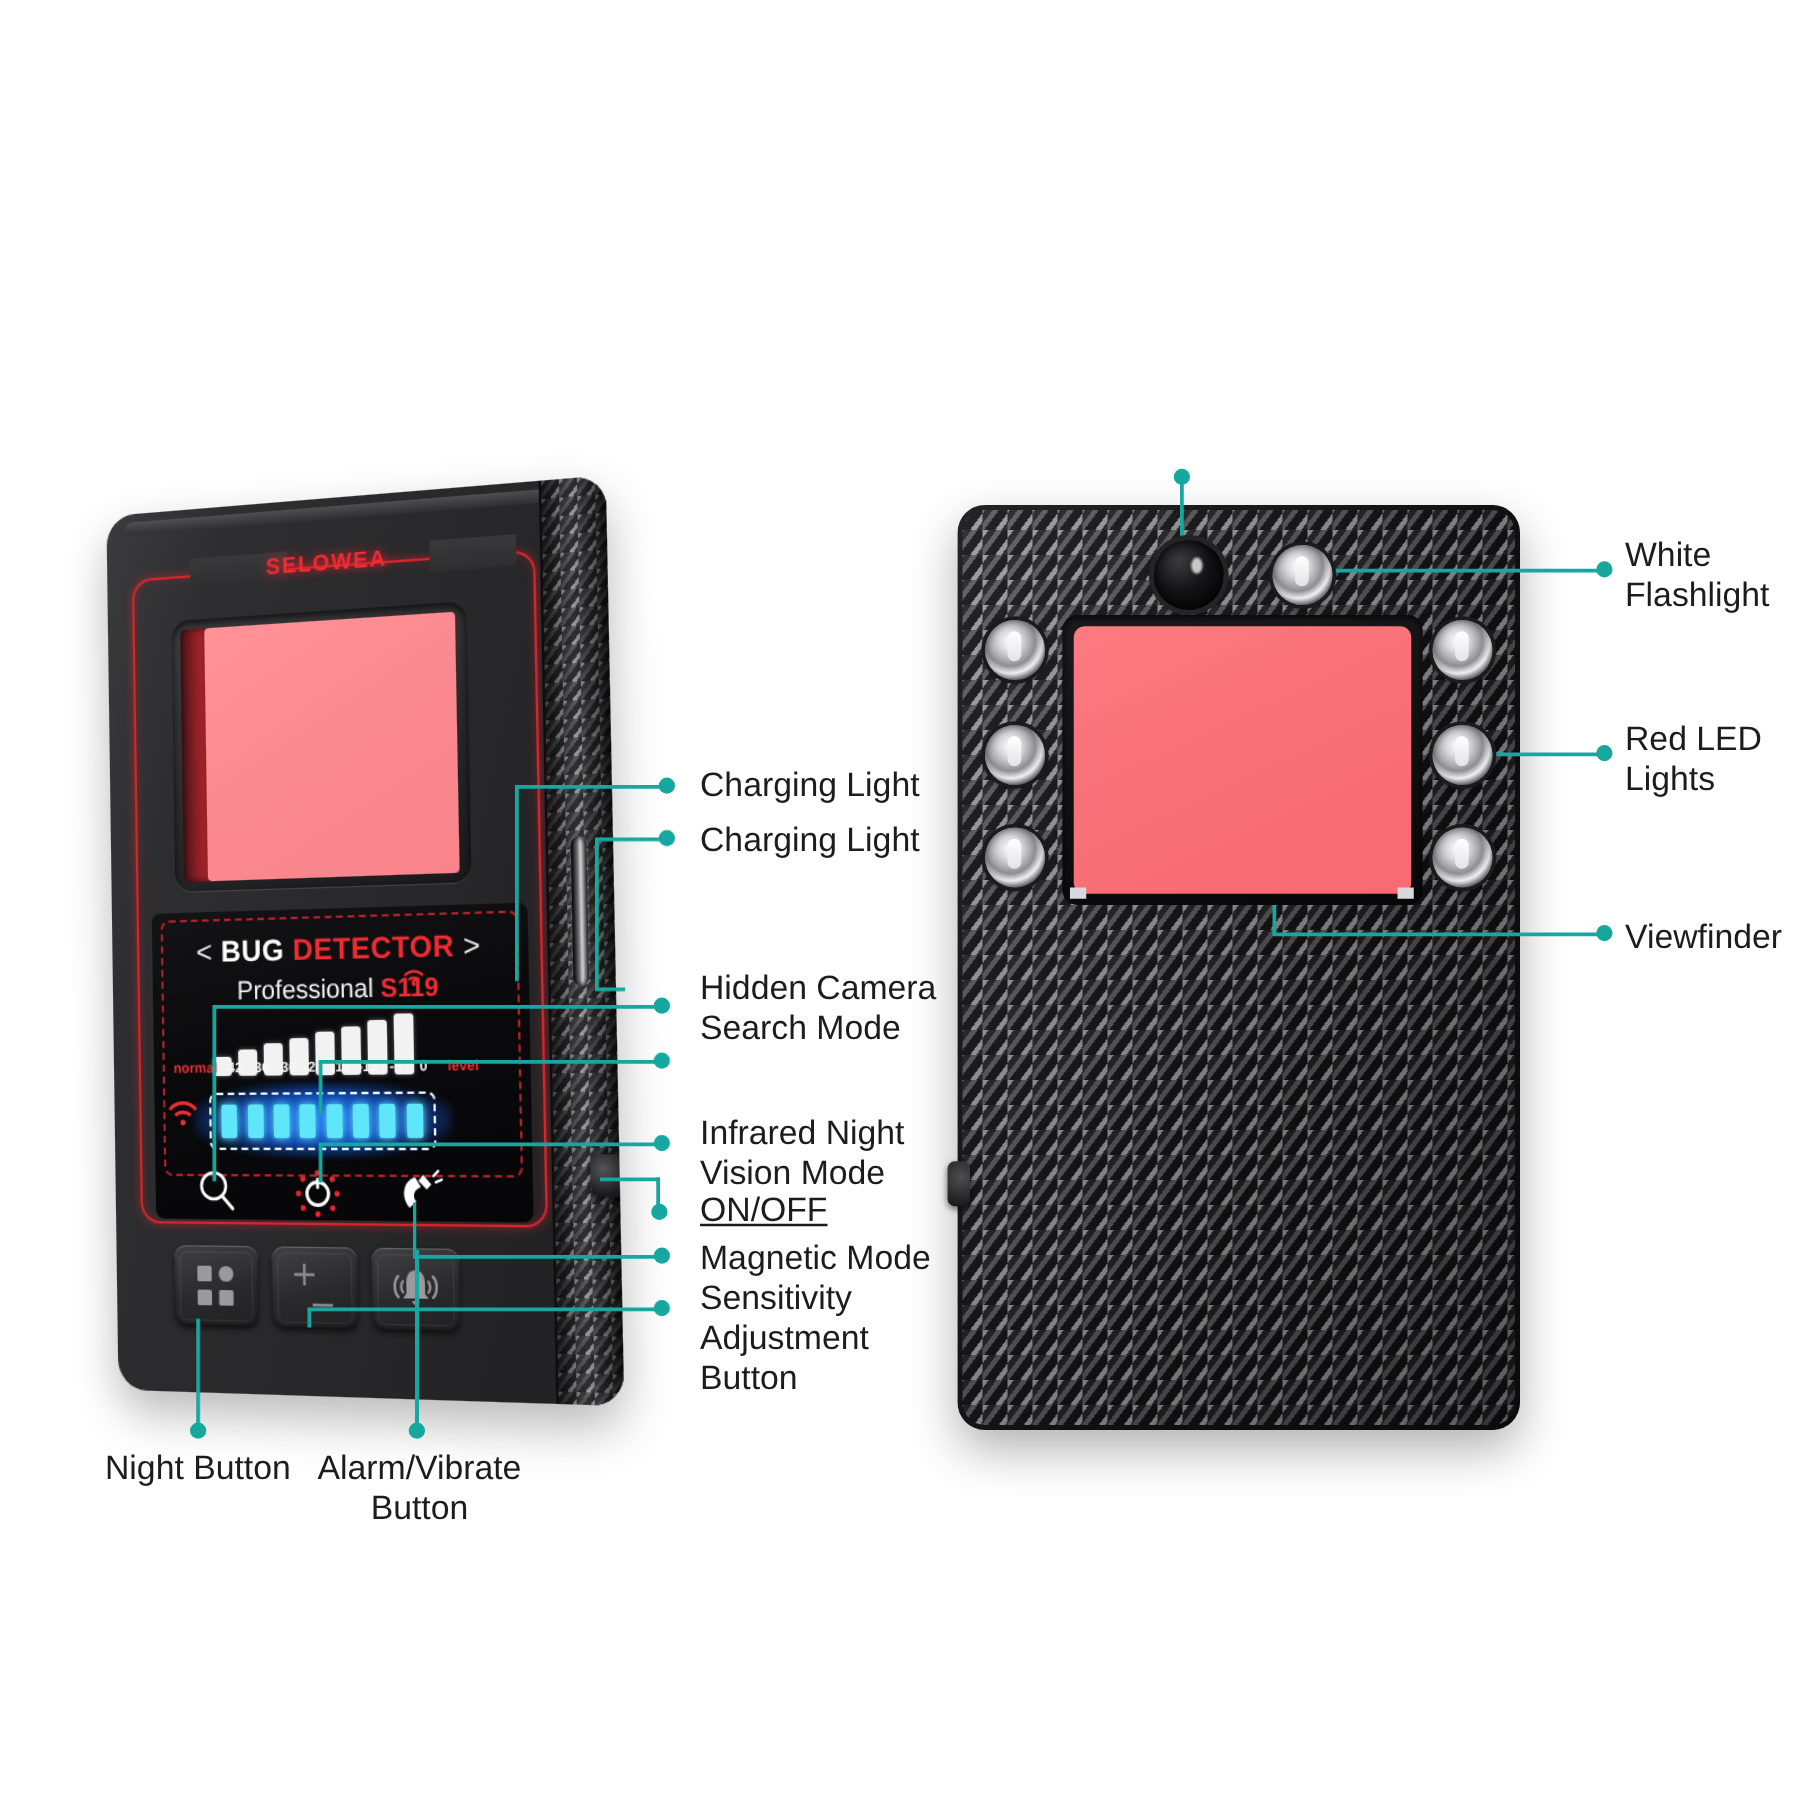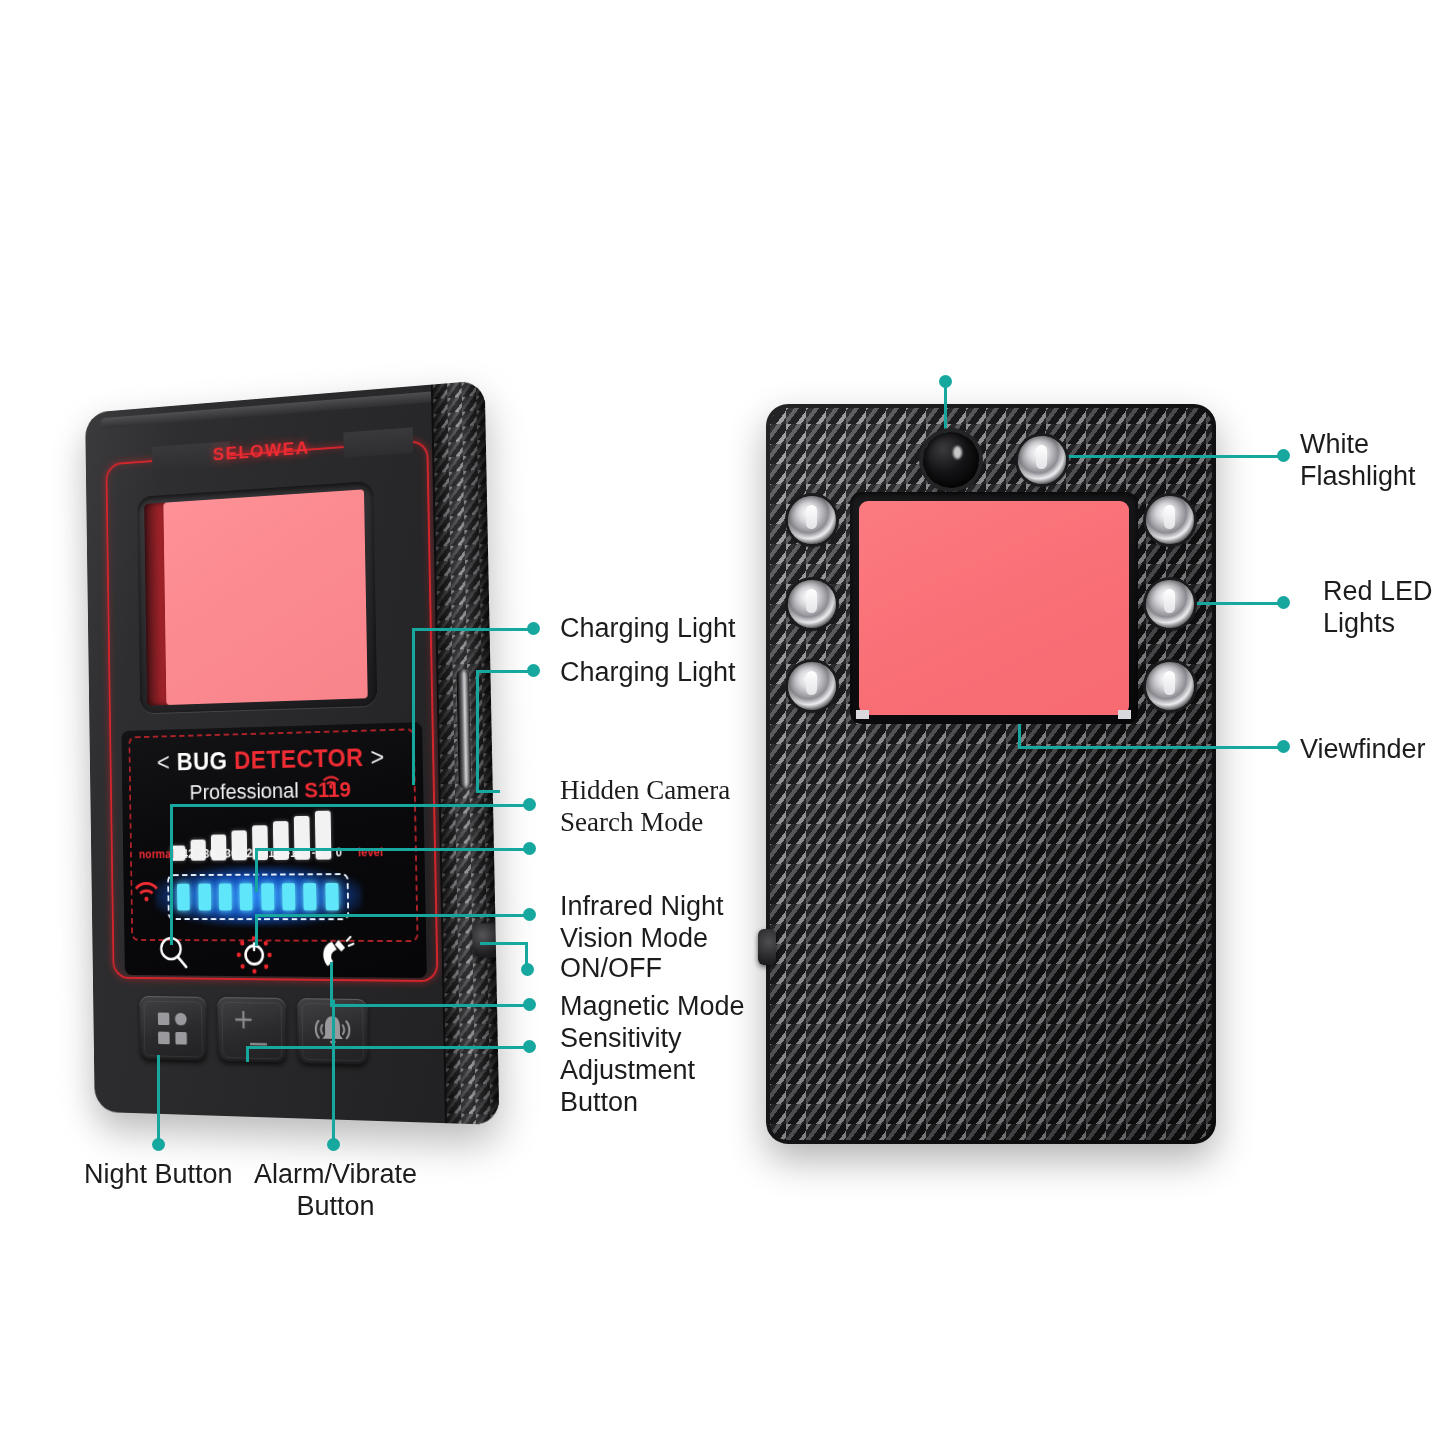--- a/index.html
+++ b/index.html
@@ -303,37 +303,37 @@
 
   <div class="ldr v" style="left:476px;top:672px;height:120px;"></div>
   <div class="ldr h" style="left:476px;top:670px;width:56px;"></div>
   <div class="ldr h" style="left:476px;top:790px;width:24px;"></div>
   <div class="dot" style="left:527px;top:664px;"></div>
   <div class="lbl" style="left:560px;top:656px;">Charging Light</div>
 
   <div class="ldr v" style="left:170px;top:806px;height:139px;"></div>
   <div class="ldr h" style="left:170px;top:804px;width:358px;"></div>
   <div class="dot" style="left:523px;top:798px;"></div>
-  <div class="lbl" style="left:560px;top:774px;font-family:Liberation Serif, serif;">Hidden Camera
+  <div class="lbl" style="left:560px;top:774px;">Hidden Camera
 Search Mode</div>
 
   <div class="ldr v" style="left:255px;top:850px;height:42px;"></div>
   <div class="ldr h" style="left:255px;top:848px;width:273px;"></div>
   <div class="dot" style="left:523px;top:842px;"></div>
 
   <div class="ldr v" style="left:255px;top:916px;height:30px;"></div>
   <div class="ldr h" style="left:255px;top:914px;width:273px;"></div>
   <div class="dot" style="left:523px;top:908px;"></div>
   <div class="lbl" style="left:560px;top:890px;">Infrared Night
 Vision Mode</div>
 
   <div class="ldr h" style="left:480px;top:942px;width:48px;"></div>
   <div class="ldr v" style="left:525px;top:942px;height:28px;"></div>
   <div class="dot" style="left:521px;top:963px;"></div>
-  <div class="lbl" style="left:560px;top:952px;">ON/OFF</div>
+  <div class="lbl" style="left:560px;top:952px;text-decoration:underline;">ON/OFF</div>
 
   <div class="ldr v" style="left:330px;top:962px;height:44px;"></div>
   <div class="ldr h" style="left:330px;top:1004px;width:198px;"></div>
   <div class="dot" style="left:523px;top:998px;"></div>
   <div class="lbl" style="left:560px;top:990px;">Magnetic Mode</div>
 
   <div class="ldr v" style="left:246px;top:1048px;height:14px;"></div>
   <div class="ldr h" style="left:246px;top:1046px;width:282px;"></div>
   <div class="dot" style="left:523px;top:1040px;"></div>
   <div class="lbl" style="left:560px;top:1022px;">Sensitivity
@@ -352,21 +352,21 @@
   <div class="ldr v" style="left:944px;top:382px;height:62px;"></div>
   <div class="dot" style="left:939px;top:375px;"></div>
 
   <div class="ldr h" style="left:1042px;top:455px;width:240px;"></div>
   <div class="dot" style="left:1277px;top:449px;"></div>
   <div class="lbl" style="left:1300px;top:428px;">White
 Flashlight</div>
 
   <div class="ldr h" style="left:1172px;top:602px;width:110px;"></div>
   <div class="dot" style="left:1277px;top:596px;"></div>
-  <div class="lbl" style="left:1300px;top:575px;margin-left:23px;">Red LED
+  <div class="lbl" style="left:1300px;top:575px;">Red LED
 Lights</div>
 
   <div class="ldr v" style="left:1018px;top:680px;height:68px;"></div>
   <div class="ldr h" style="left:1018px;top:746px;width:264px;"></div>
   <div class="dot" style="left:1277px;top:740px;"></div>
   <div class="lbl" style="left:1300px;top:733px;">Viewfinder</div>
 
 </div>
 
 </body></html>

